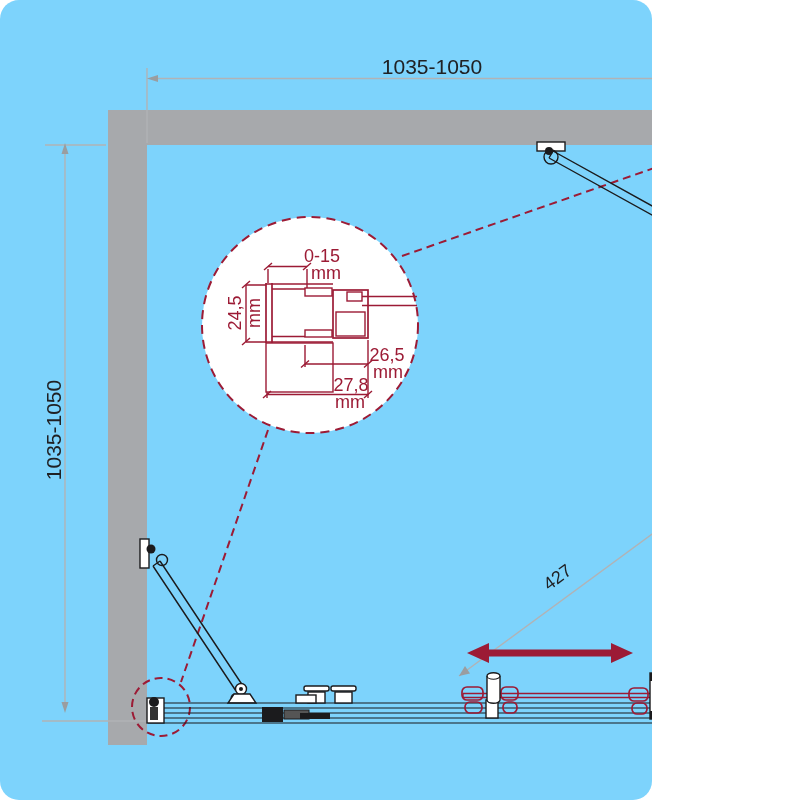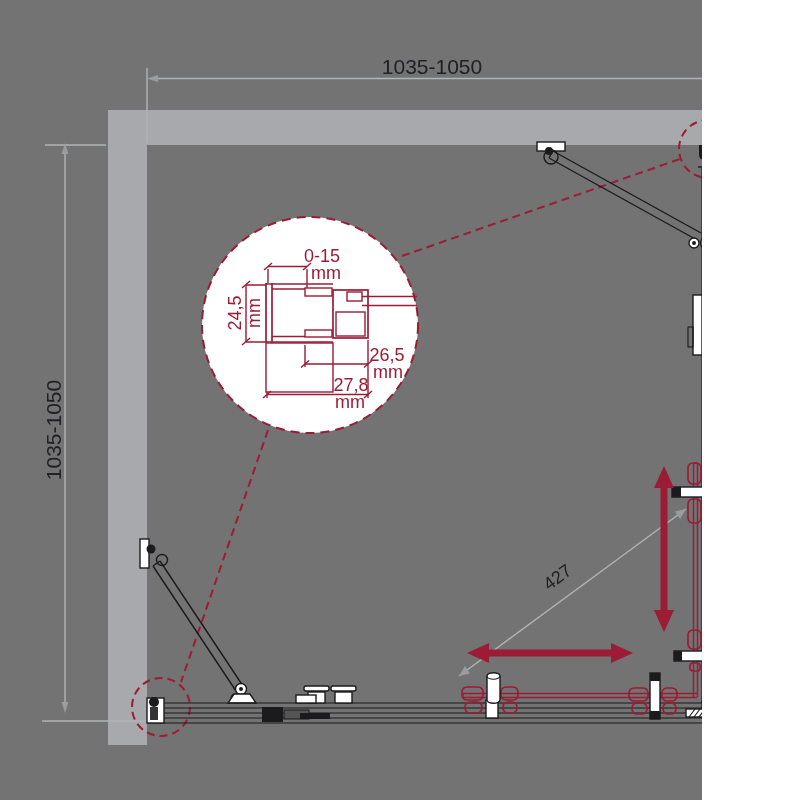--- a/index.html
+++ b/index.html
@@ -1,16 +1,16 @@
 <!DOCTYPE html>
 <html><head>
 <meta charset="utf-8">
 <style>
   html,body{margin:0;padding:0;background:#ffffff;}
-  .stage{position:relative;width:702px;height:800px;background:#737373;overflow:hidden;}
+  .stage{position:relative;width:652px;height:800px;background:#7dd3fc;overflow:hidden;border-radius:19px;}
   svg{display:block;font-family:"Liberation Sans", sans-serif;}
   
   .k{stroke:#1b1b1d;fill:none;stroke-width:1.4;}
   .k2{stroke:#1b1b1d;fill:none;stroke-width:1.1;}
   .kf{fill:#1b1b1d;stroke:none;}
   .kw{fill:#ffffff;stroke:#1b1b1d;stroke-width:1.4;}
   .r{stroke:#9c1b35;fill:none;stroke-width:1.7;}
   .r1{stroke:#9c1b35;fill:none;stroke-width:1.4;}
   .rf{fill:#9c1b35;stroke:none;}
   .rdash{stroke:#9c1b35;fill:none;stroke-width:2;stroke-dasharray:8 5;}

